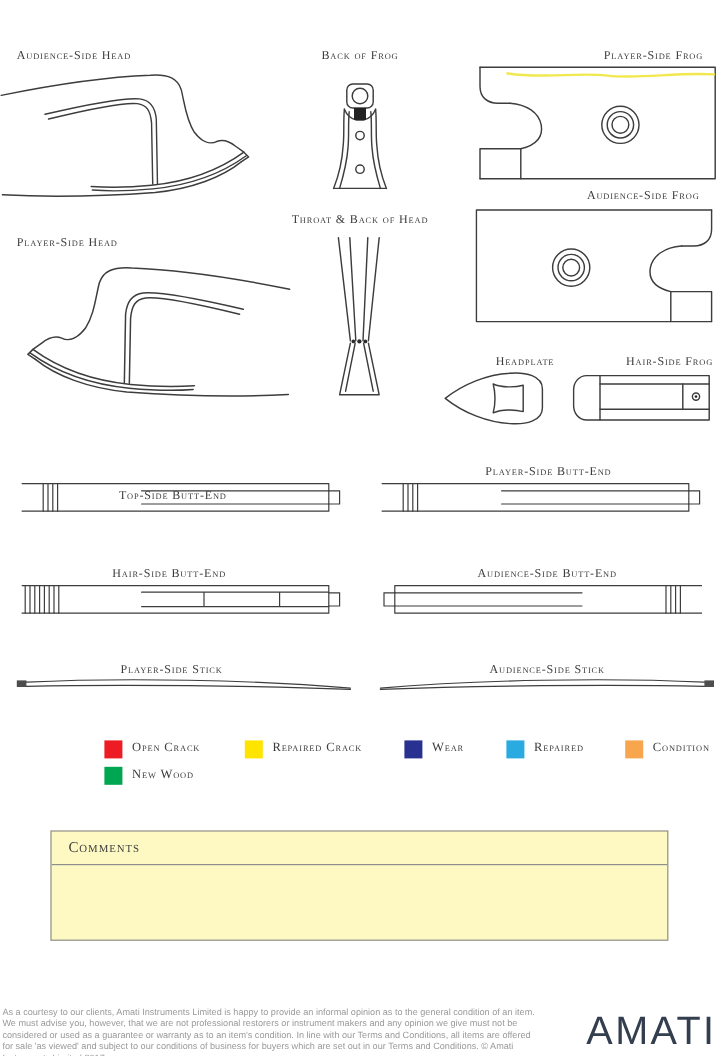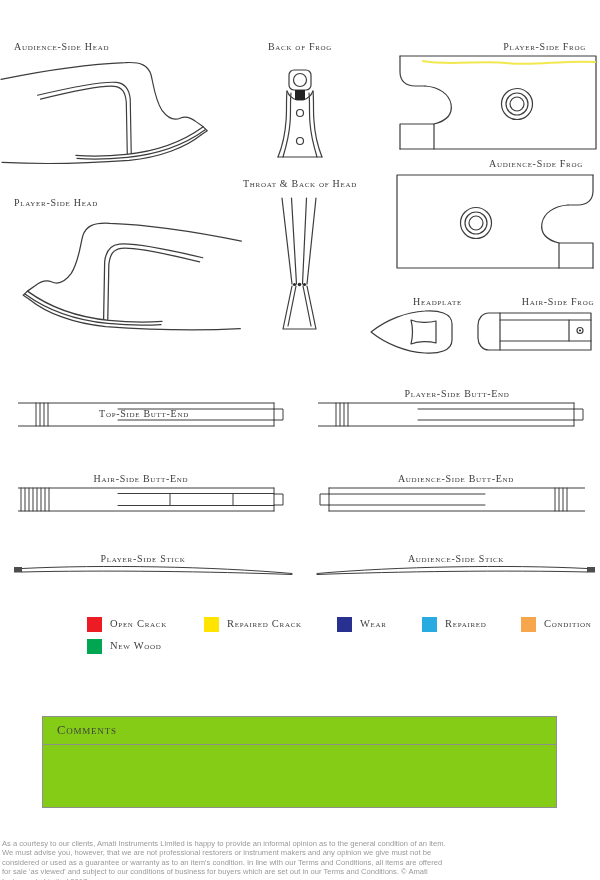--- a/index.html
+++ b/index.html
@@ -11,21 +11,21 @@
   .dlabel{position:absolute;font-variant:small-caps;font-size:10px;letter-spacing:0.7px;
           color:#3c3c3c;line-height:1;white-space:nowrap;}
   .ctr{text-align:center;}
   .drawing{position:absolute;}
   .drawing svg{display:block;width:100%;height:100%;}
   .legend-item{position:absolute;display:flex;align-items:center;height:15px;padding-left:44px;}
   .swatch{width:15px;height:15px;flex:0 0 15px;}
   .legend-label{margin-left:8px;font-variant:small-caps;font-size:10.5px;
                 letter-spacing:0.7px;color:#3c3c3c;line-height:1;}
   .comments-box{position:absolute;left:42px;top:692px;width:515px;height:92px;
-                border:1px solid #8f8f8f;background:#84cc16;box-sizing:border-box;margin-top:24px;}
+                border:1px solid #8f8f8f;background:#fef9c3;box-sizing:border-box;}
   .comments-header{height:28px;border-bottom:1px solid #8f8f8f;display:flex;
                    align-items:center;box-sizing:border-box;}
   .comments-label{margin-left:14px;font-variant:small-caps;font-size:12.5px;
                   letter-spacing:0.8px;color:#3f3f3f;}
   .comments-body{height:62px;}
   .disclaimer{position:absolute;left:2px;top:839px;width:450px;
               font-family:"Liberation Sans",sans-serif;font-size:7.6px;line-height:9.4px;
               color:#9a9a9a;}
   .logo{position:absolute;right:3px;top:840px;font-family:"Liberation Sans",sans-serif;
         font-size:33px;letter-spacing:2px;color:#333e4f;font-weight:400;}
@@ -265,14 +265,15 @@
   </div>
 
   <div class="comments-box">
     <div class="comments-header">
       <span class="comments-label">Comments</span>
     </div>
     <div class="comments-body"></div>
   </div>
 
   <div class="disclaimer">As a courtesy to our clients, Amati Instruments Limited is happy to provide an informal opinion as to the general condition of an item. We must advise you, however, that we are not professional restorers or instrument makers and any opinion we give must not be considered or used as a guarantee or warranty as to an item's condition. In line with our Terms and Conditions, all items are offered for sale 'as viewed' and subject to our conditions of business for buyers which are set out in our Terms and Conditions. © Amati Instruments Limited 2017</div>
+  <div class="logo">AMATI</div>
 
 </div>
 
 </body></html>

